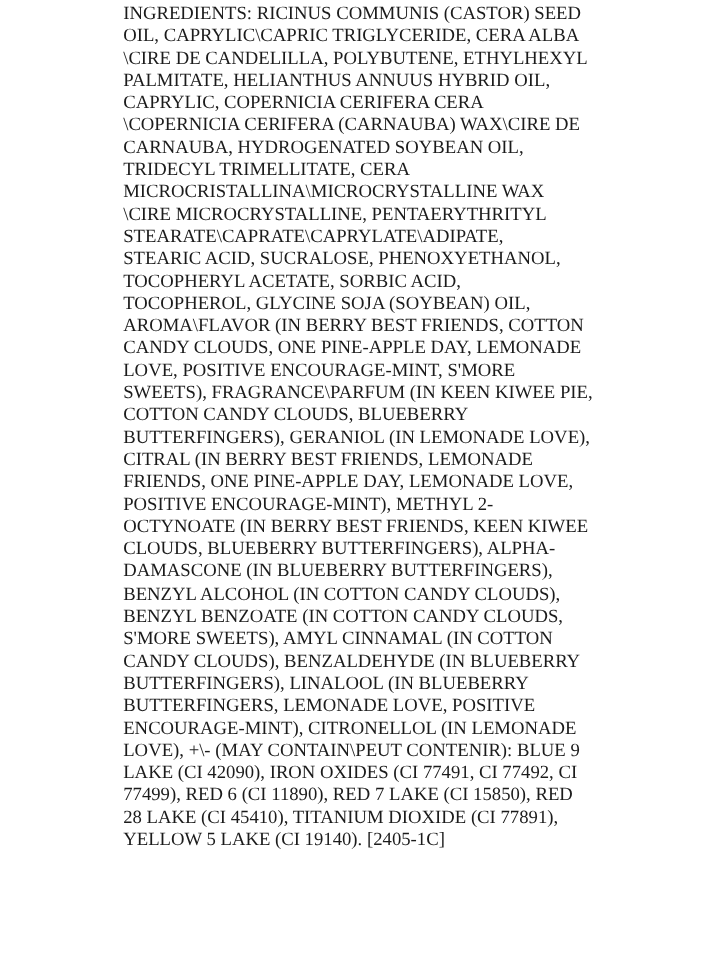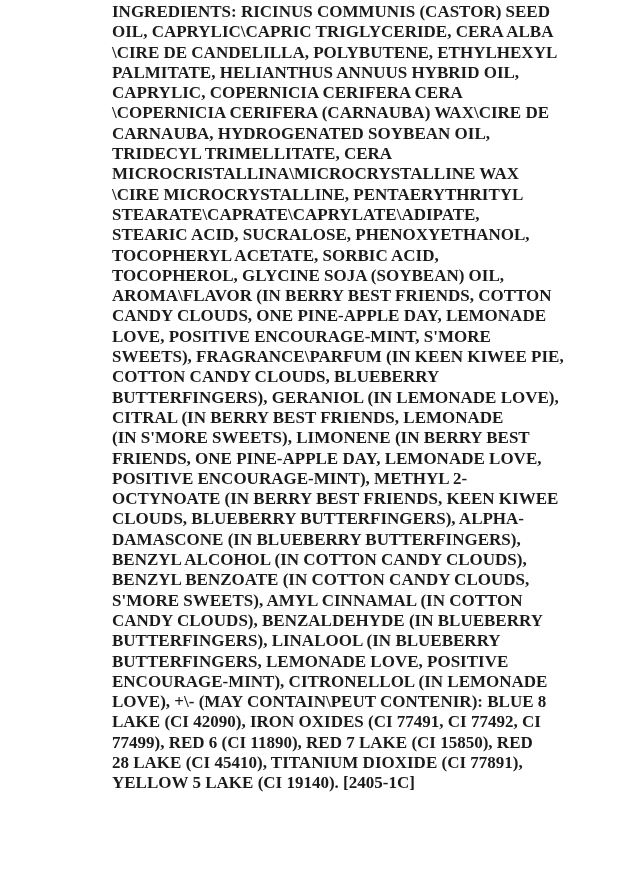--- a/index.html
+++ b/index.html
@@ -6,21 +6,20 @@
     margin: 0;
     padding: 0;
     background: #ffffff;
   }
   .page {
     position: relative;
     width: 643px;
     height: 879px;
     background: #ffffff;
     overflow: hidden;
-    font-weight: bold;
   }
   .text-block {
     position: absolute;
     left: 112px;
     top: 2px;
     font-family: "Liberation Serif", "DejaVu Serif", serif;
     font-size: 17px;
     line-height: 20.3px;
     color: #1b1b1b;
     letter-spacing: 0px;
@@ -48,32 +47,31 @@
     <div class="line">STEARIC ACID, SUCRALOSE, PHENOXYETHANOL,</div>
     <div class="line">TOCOPHERYL ACETATE, SORBIC ACID,</div>
     <div class="line">TOCOPHEROL, GLYCINE SOJA (SOYBEAN) OIL,</div>
     <div class="line">AROMA\FLAVOR (IN BERRY BEST FRIENDS, COTTON</div>
     <div class="line">CANDY CLOUDS, ONE PINE-APPLE DAY, LEMONADE</div>
     <div class="line">LOVE, POSITIVE ENCOURAGE-MINT, S'MORE</div>
     <div class="line">SWEETS), FRAGRANCE\PARFUM (IN KEEN KIWEE PIE,</div>
     <div class="line">COTTON CANDY CLOUDS, BLUEBERRY</div>
     <div class="line">BUTTERFINGERS), GERANIOL (IN LEMONADE LOVE),</div>
     <div class="line">CITRAL (IN BERRY BEST FRIENDS, LEMONADE</div>
-    <div class="line">(IN S'MORE SWEETS), LIMONENE (IN BERRY BEST</div>
     <div class="line">FRIENDS, ONE PINE-APPLE DAY, LEMONADE LOVE,</div>
     <div class="line">POSITIVE ENCOURAGE-MINT), METHYL 2-</div>
     <div class="line">OCTYNOATE (IN BERRY BEST FRIENDS, KEEN KIWEE</div>
     <div class="line">CLOUDS, BLUEBERRY BUTTERFINGERS), ALPHA-</div>
     <div class="line">DAMASCONE (IN BLUEBERRY BUTTERFINGERS),</div>
     <div class="line">BENZYL ALCOHOL (IN COTTON CANDY CLOUDS),</div>
     <div class="line">BENZYL BENZOATE (IN COTTON CANDY CLOUDS,</div>
     <div class="line">S'MORE SWEETS), AMYL CINNAMAL (IN COTTON</div>
     <div class="line">CANDY CLOUDS), BENZALDEHYDE (IN BLUEBERRY</div>
     <div class="line">BUTTERFINGERS), LINALOOL (IN BLUEBERRY</div>
     <div class="line">BUTTERFINGERS, LEMONADE LOVE, POSITIVE</div>
     <div class="line">ENCOURAGE-MINT), CITRONELLOL (IN LEMONADE</div>
-    <div class="line">LOVE), +\- (MAY CONTAIN\PEUT CONTENIR): BLUE 8</div>
+    <div class="line">LOVE), +\- (MAY CONTAIN\PEUT CONTENIR): BLUE 9</div>
     <div class="line">LAKE (CI 42090), IRON OXIDES (CI 77491, CI 77492, CI</div>
     <div class="line">77499), RED 6 (CI 11890), RED 7 LAKE (CI 15850), RED</div>
     <div class="line">28 LAKE (CI 45410), TITANIUM DIOXIDE (CI 77891),</div>
     <div class="line">YELLOW 5 LAKE (CI 19140). [2405-1C]</div>
   </div>
 </div>
 
 </body></html>

